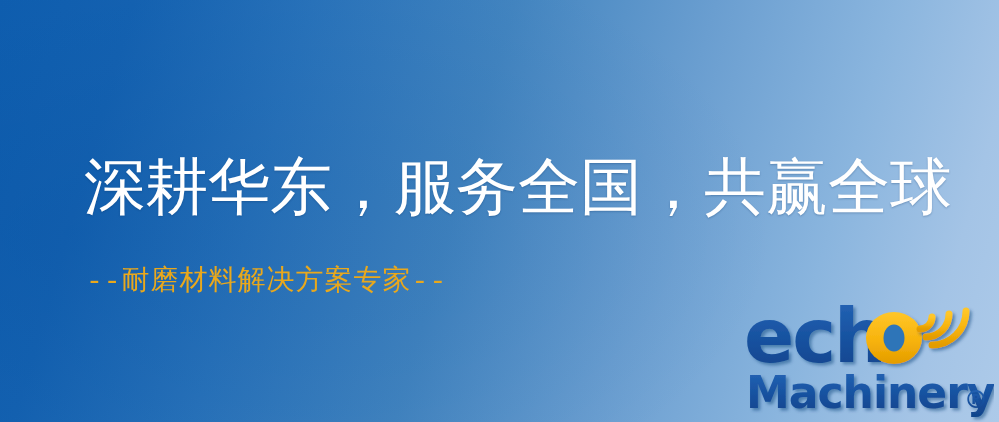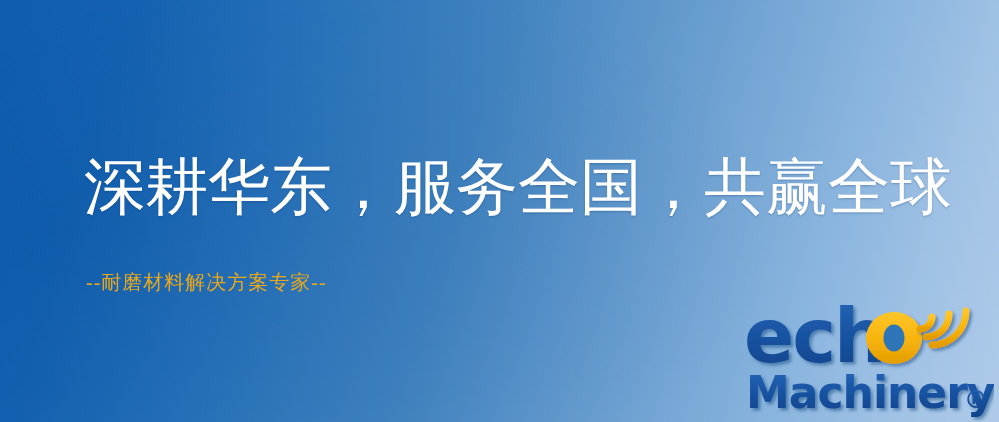--- a/index.html
+++ b/index.html
@@ -29,22 +29,22 @@
   .headline{
     position:absolute;left:84px;top:150px;
     font-family:"DejaVu Serif","Liberation Serif",serif;
     font-size:62px;line-height:74px;
     color:#ffffff;white-space:nowrap;letter-spacing:0px;
     text-shadow:0 1px 2px rgba(10,50,100,0.30);
     z-index:3;
   }
   .subtitle{
     position:absolute;left:86px;top:266px;
-    font-family:Liberation Serif, serif;
-    font-size:20px;line-height:32px;
+    font-family:Liberation Mono, monospace;
+    font-size:28px;line-height:32px;
     color:#e9a81c;white-space:nowrap;letter-spacing:1px;
     z-index:3;
   }
 
   
   .logo{
     position:absolute;left:742px;top:296px;width:252px;height:126px;z-index:4;
   }
   .logo svg{display:block;width:252px;height:126px;}
 </style>

